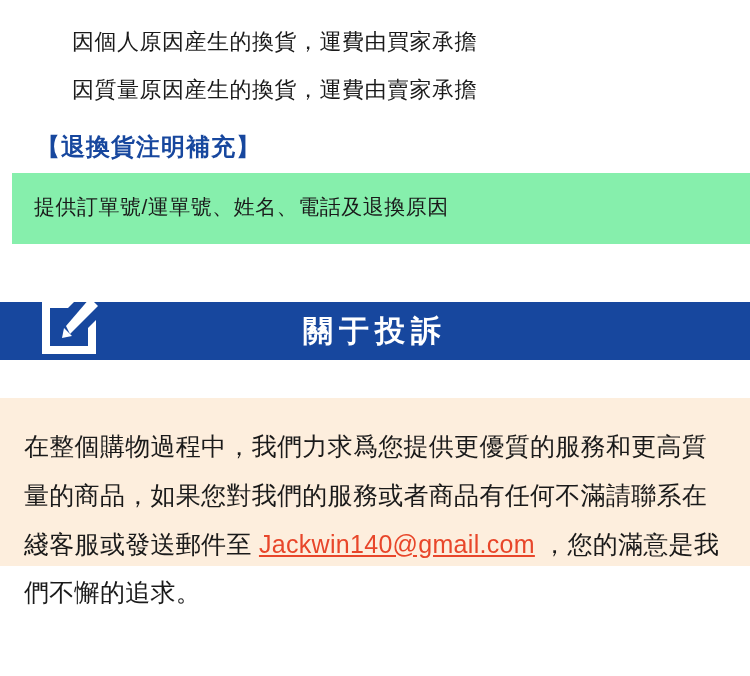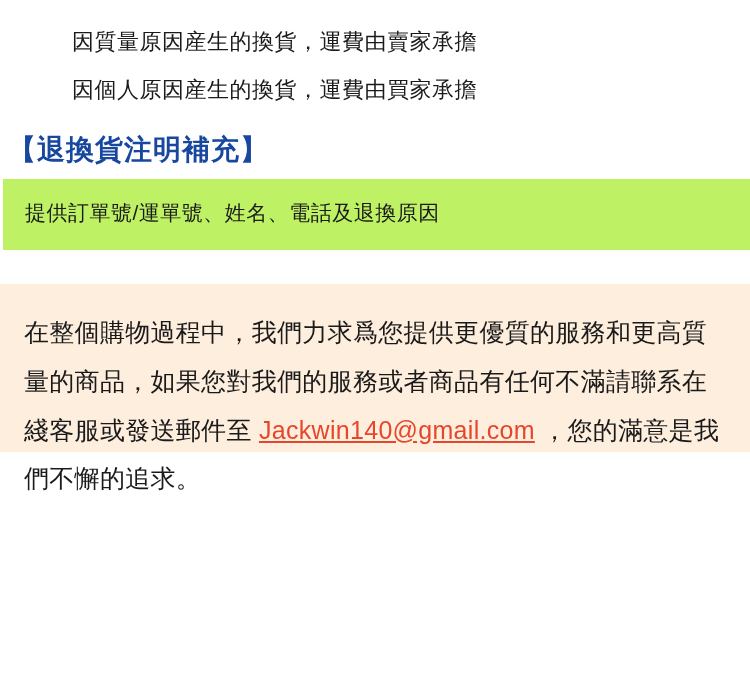--- a/index.html
+++ b/index.html
@@ -27,31 +27,31 @@
   .policy-line {
     font-size: 22px;
     line-height: 1.35;
     color: #1a1a1a;
     padding: 9px 0 9px 72px;
     letter-spacing: 0.5px;
   }
 
   
   .section-heading {
-    font-size: 28px;
+    font-size: 24px;
     font-weight: bold;
     color: #17479e;
-    padding: 18px 0 10px 8px;
+    padding: 18px 0 10px 36px;
     letter-spacing: 1px;
   }
 
   
   .note-box {
-    background: #bef264;
-    margin: 0 0 0 3px;
+    background: #86efac;
+    margin: 0 0 0 12px;
     padding: 16px 22px 18px 22px;
     box-sizing: border-box;
   }
   .note-line {
     font-size: 21px;
     line-height: 1.75;
     color: #1a1a1a;
     letter-spacing: 0.5px;
   }
 
@@ -109,28 +109,38 @@
     text-decoration: underline;
     font-family: "Liberation Sans", sans-serif;
   }
 </style>
 </head>
 <body>
 
 <div class="page">
 
   <div class="policy-lines">
+    <div class="policy-line">因個人原因産生的換貨，運費由買家承擔</div>
     <div class="policy-line">因質量原因産生的換貨，運費由賣家承擔</div>
-    <div class="policy-line">因個人原因産生的換貨，運費由買家承擔</div>
   </div>
 
   <div class="section-heading">【退換貨注明補充】</div>
 
   <div class="note-box">
     <div class="note-line">提供訂單號/運單號、姓名、電話及退換原因</div>
   </div>
 
+  <div class="banner-wrap">
+    <div class="banner-bar"></div>
+    <div class="banner-title">關于投訴</div>
+    <svg class="pencil-icon" viewBox="0 0 86 86">
+      <path d="M6 26 L6 80 L60 80 L60 46 L52 54 L52 72 L14 72 L14 34 L32 34 L40 26 Z" fill="#ffffff"></path>
+      <path d="M30 52 L34 60 L62 32 L54 24 Z" fill="#ffffff"></path>
+      <path d="M58 20 L66 28 L76 18 A6 6 0 0 0 68 10 Z" fill="#ffffff"></path>
+      <path d="M28 54 L26 64 L36 62 Z" fill="#ffffff"></path>
+    </svg>
+  </div>
 
   <div class="about-box">
     <div class="about-text"><span>在整個購物過程中，我們力求爲您提供更優質的服務和更高質量的商品，如果您對我們的服務或者商品有任何不滿請聯系在綫客服或發送郵件至 </span><span class="email">Jackwin140@gmail.com</span><span> ，您的滿意是我們不懈的追求。</span></div>
   </div>
 
 </div>
 
 </body></html>

